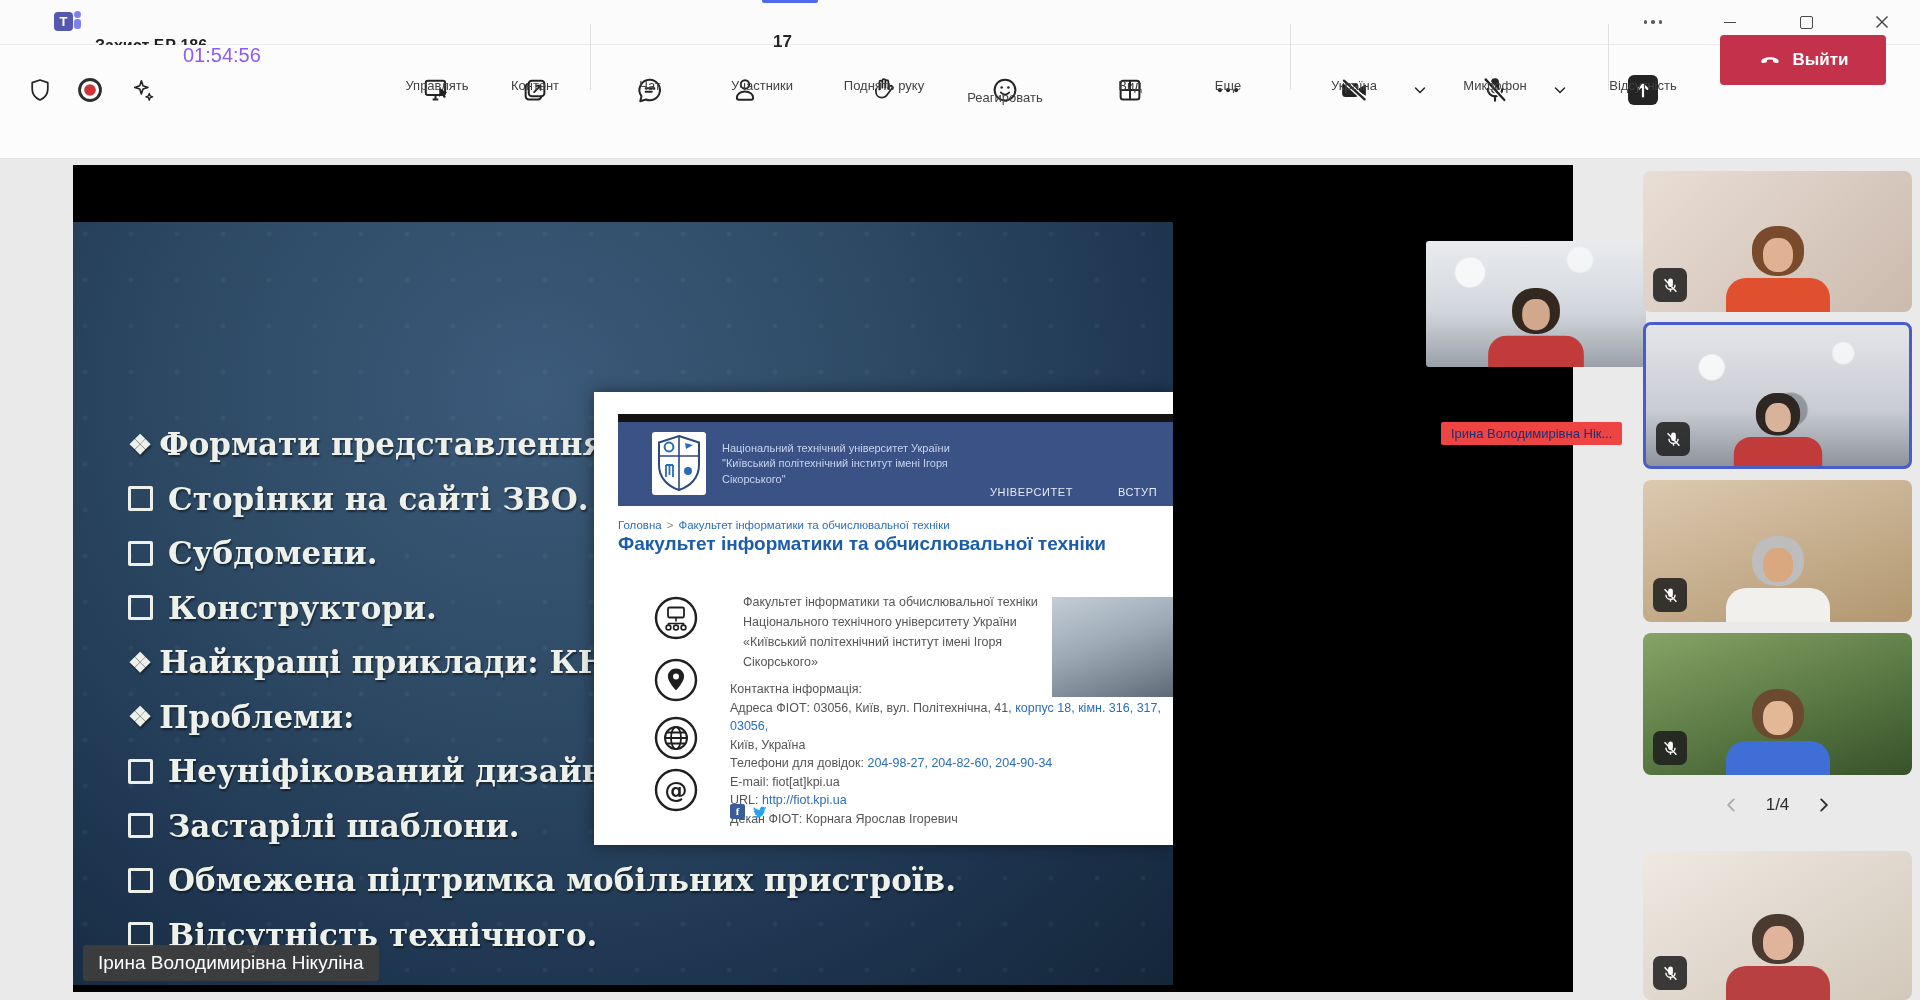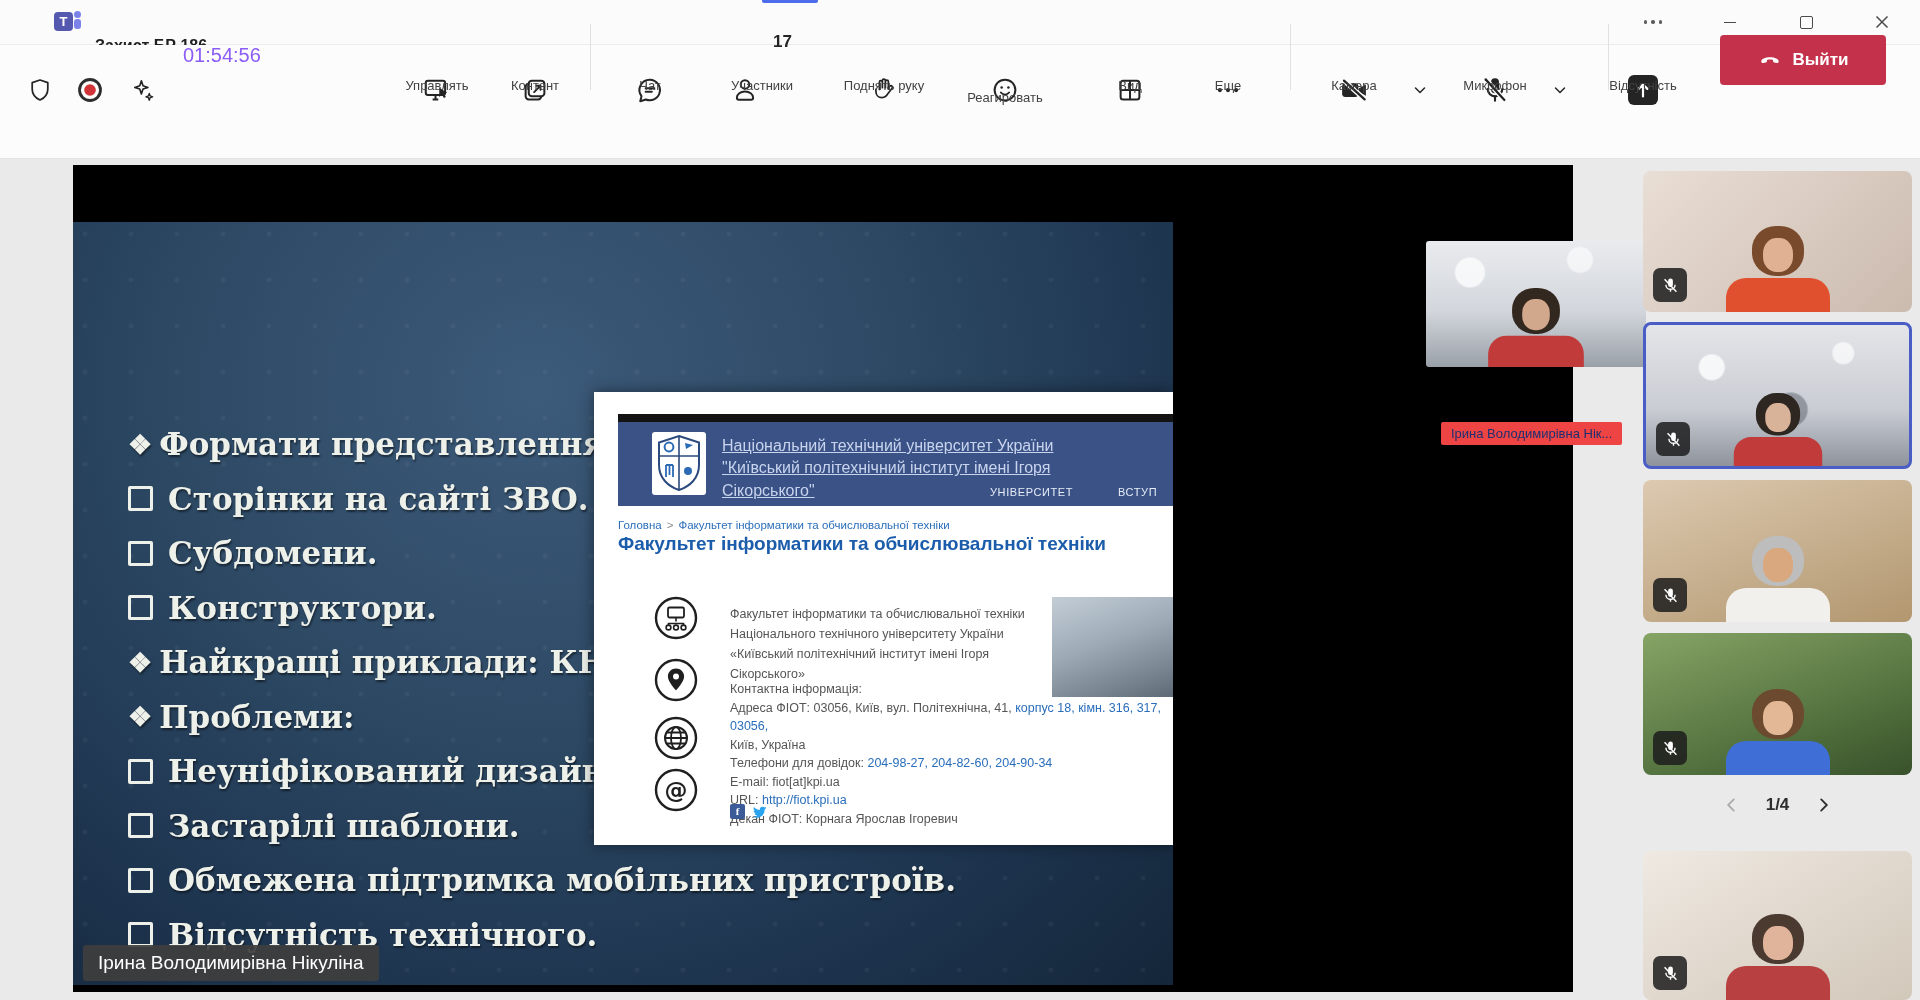--- a/index.html
+++ b/index.html
@@ -43,28 +43,28 @@
      font-size:31px;color:#eef0ea;text-shadow:1px 2px 2px rgba(0,0,0,.5);}
   .bul{height:54.5px;display:flex;align-items:center;white-space:nowrap;}
   .mk-d{font-size:27px;margin-right:7px;}
   .mk-s{display:inline-block;width:19px;height:19px;border:3px solid #eef0ea;border-radius:2px;margin-right:15px;flex:0 0 auto;}
   
   .site{left:594px;top:392px;width:579px;height:453px;background:#fff;box-shadow:0 0 14px rgba(0,0,0,.45);
         font-family:"Liberation Sans",sans-serif;overflow:hidden;}
   .site-topbar{position:absolute;left:24px;top:22px;width:555px;height:8px;background:#131313;}
   .site-header{position:absolute;left:24px;top:30px;width:555px;height:84px;background:#3a5286;}
   .kpi-logo{position:absolute;left:34px;top:10px;width:54px;height:63px;background:#fff;border-radius:3px;}
-  .univ-name{position:absolute;left:104px;top:13px;font-size:16px;line-height:1.4;color:#c8d4ee;text-decoration:underline;}
+  .univ-name{position:absolute;left:104px;top:19px;font-size:11px;line-height:1.4;color:#c8d4ee;}
   .site-menu{position:absolute;top:64px;font-size:11px;letter-spacing:.6px;color:#e6ecf8;}
   .crumbs{position:absolute;left:24px;top:127px;font-size:11.5px;color:#2a6ebb;}
   .crumb-sep{color:#888;margin:0 5px;}
   .site-h1{position:absolute;left:24px;top:141px;font-size:19px;font-weight:bold;color:#1b5cab;white-space:nowrap;}
   .crc{position:absolute;left:59px;width:46px;height:46px;}
   .site-text{position:absolute;left:136px;font-size:12.5px;color:#555;}
-  .site-desc{top:212px;width:320px;line-height:1.6;}
+  .site-desc{top:200px;width:320px;line-height:1.6;margin-left:13px;}
   .contact{top:288px;width:440px;line-height:18.5px;}
   .lnk{color:#2a6ebb;}
   .site-photo{position:absolute;left:458px;top:205px;width:121px;height:100px;
       background:linear-gradient(160deg,#c3cdd6 0%,#9daab6 45%,#76828e 80%,#5d6974 100%);}
   .socials{position:absolute;left:136px;top:412px;display:flex;gap:6px;align-items:center;}
   .fb{width:15px;height:15px;background:#3a5a98;border-radius:2px;color:#fff;font-size:11px;font-weight:bold;
       text-align:center;line-height:15px;font-family:"Liberation Serif",serif;}
   
   .pres-tile{left:1353px;top:76px;width:220px;height:126px;border-radius:3px;overflow:hidden;
      background:
@@ -87,21 +87,21 @@
         radial-gradient(circle at 25% 30%, rgba(255,255,255,.8) 0 12px, transparent 14px),
         radial-gradient(circle at 75% 20%, rgba(255,255,255,.7) 0 10px, transparent 12px),
         radial-gradient(circle at 55% 60%, rgba(90,95,105,.5) 0 16px, transparent 18px),
         linear-gradient(180deg,#e4e5e9 0%,#c9ccd3 60%,#8e939c 100%);}
   .t3{top:480px;height:142px;background:linear-gradient(160deg,#dcc9b0 0%,#b2976f 100%);}
   .t4{top:633px;height:142px;background:linear-gradient(160deg,#86a465 0%,#4d6c3a 70%,#39512b 100%);}
   .t5{top:851px;height:149px;background:linear-gradient(150deg,#efe9e2 0%,#d2c8ba 100%);}
   .mute-badge{position:absolute;left:10px;bottom:10px;width:34px;height:34px;border-radius:7px;
       background:rgba(28,28,28,.85);display:flex;align-items:center;justify-content:center;}
   .pager{left:1643px;top:788px;width:269px;height:34px;display:flex;align-items:center;justify-content:center;gap:26px;}
-  .pager .pg-num{font-size:17px;color:#2e2e2e;font-weight:bold;}
+  .pager .pg-num{font-size:17px;color:#2e2e2e;}
 </style>
 </head>
 <body>
 
 <div id="app">
 
   <div class="abs titlebar"></div>
   <div class="abs accent-strip"></div>
   <div class="abs teams-logo">
     <div class="tl-sq">T</div>
@@ -241,21 +241,21 @@
 
   <div>
     <div class="abs tb-ic" style="left:1354px;">
       <svg width="34" height="30" viewBox="0 0 24 24">
           <rect x="2.5" y="6.5" width="13" height="11" rx="2.5" fill="#242424"></rect>
           <path d="M16 10.5l5.5-3v9l-5.5-3z" fill="#242424"></path>
           <line x1="4" y1="4.5" x2="20.5" y2="19.5" stroke="#fcfcfc" stroke-width="4"></line>
           <line x1="4" y1="4.5" x2="20.5" y2="19.5" stroke="#242424" stroke-width="1.8" stroke-linecap="round"></line>
         </svg>
     </div>
-    <div class="tb-lab" style="left:1354px;">Камера</div>
+    <div class="tb-lab" style="left:1354px;">Україна</div>
   </div>
   <div class="abs tb-ic" style="left:1420px;">
     <svg width="16" height="16" viewBox="0 0 16 16">
         <path d="M3.5 6l4.5 4.5L12.5 6" stroke="#242424" stroke-width="1.5" fill="none" stroke-linecap="round"></path>
       </svg>
   </div>
 
   <div>
     <div class="abs tb-ic" style="left:1495px;">
       <svg width="30" height="30" viewBox="0 0 24 24">

